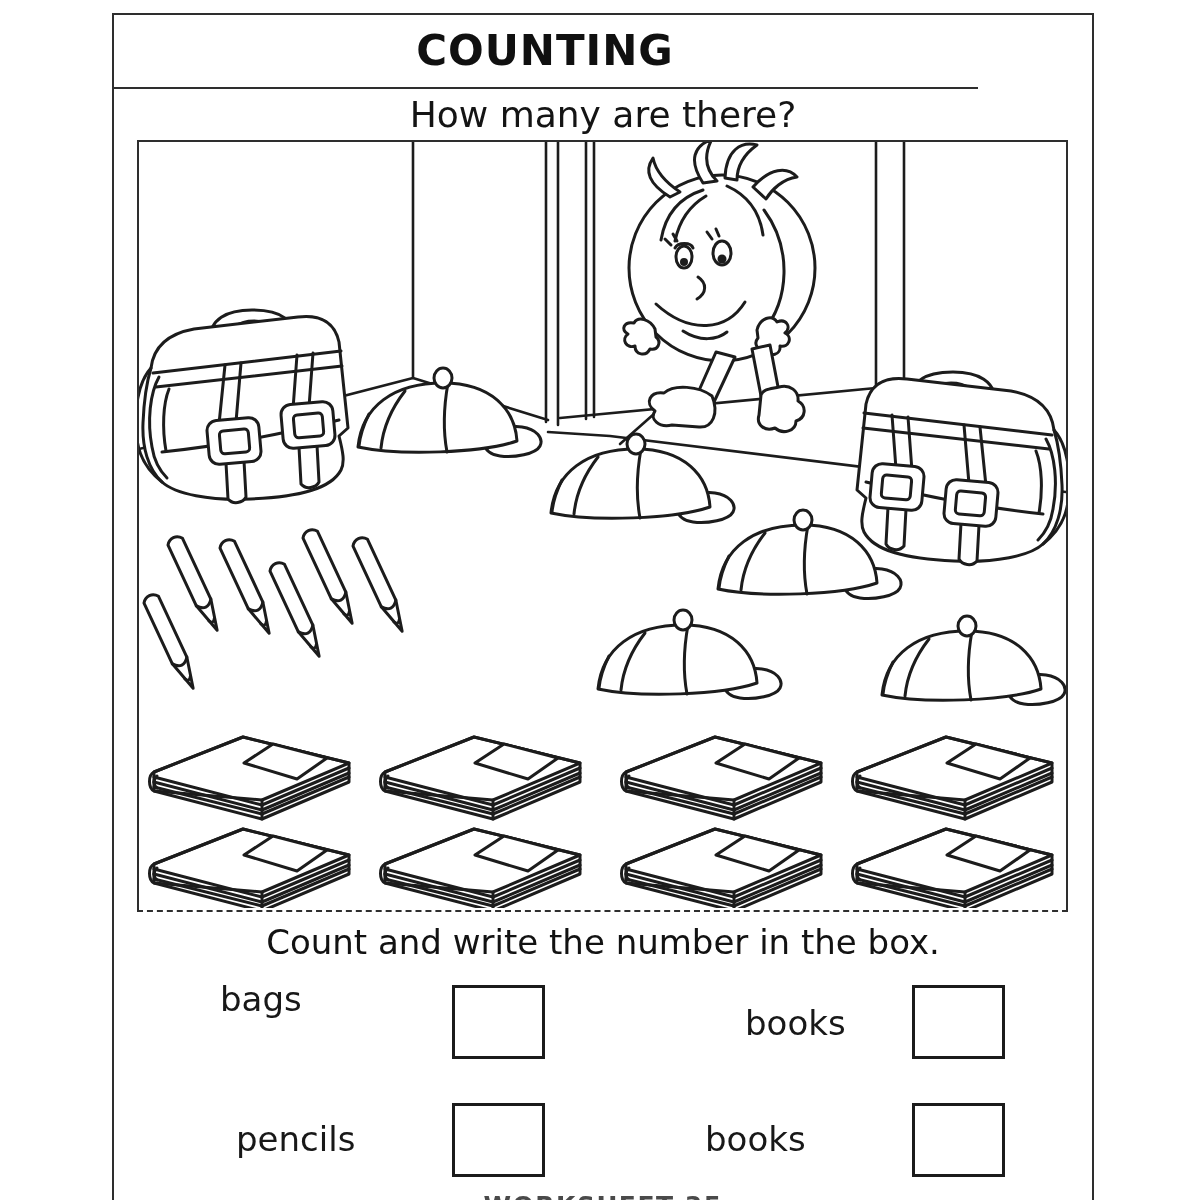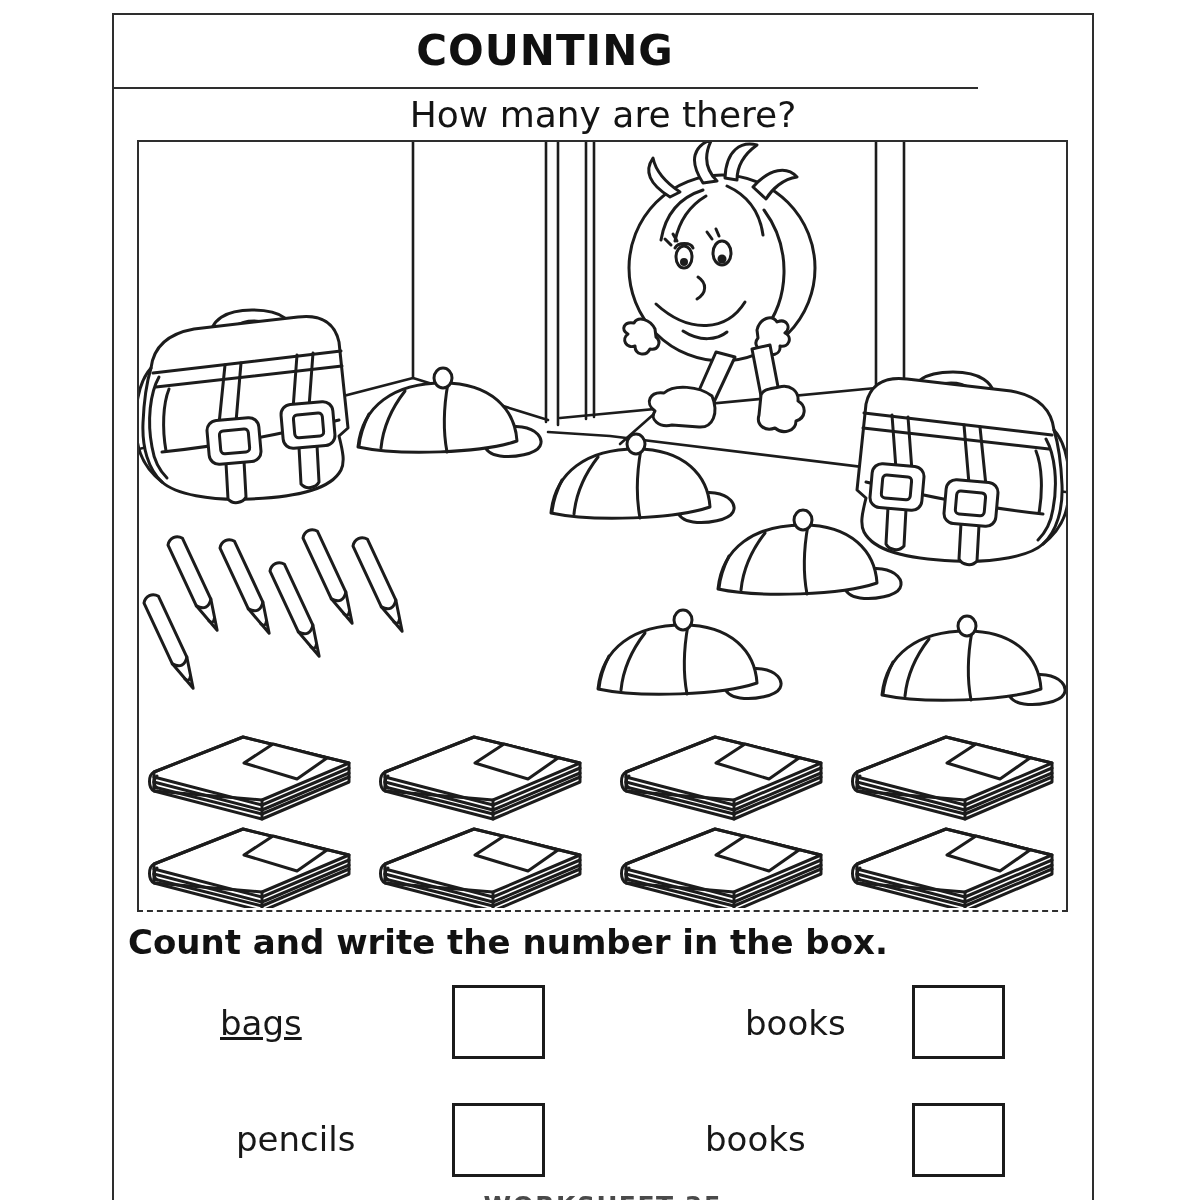--- a/index.html
+++ b/index.html
@@ -27,21 +27,21 @@
     text-align:center;font-size:36px;font-weight:500;color:#141414;
   }
   #scene-box{
     left:137px;top:140px;width:927px;height:768px;
     border:2px solid #2e2e2e;border-bottom:2px dashed #2e2e2e;
     background:#fff;
   }
   #scene-box svg{display:block;}
   #instruction{
     left:112px;top:916px;width:982px;height:52px;line-height:52px;
-    text-align:left;font-size:34px;font-weight:700;color:#121212;margin-left:16px;
+    text-align:center;font-size:34px;font-weight:400;color:#121212;
   }
   .answer-label{
     height:46px;line-height:46px;font-size:34px;color:#181818;
   }
   .answer-box{
     width:87px;height:68px;border:3px solid #1b1b1b;background:#fff;
     font-size:34px;text-align:center;line-height:68px;
   }
   #footer{
     left:112px;top:1191px;width:982px;text-align:center;
@@ -173,21 +173,21 @@
     <use href="#book" transform="translate(848,732)"></use>
     <use href="#book" transform="translate(145,824)"></use>
     <use href="#book" transform="translate(376,824)"></use>
     <use href="#book" transform="translate(617,824)"></use>
     <use href="#book" transform="translate(848,824)"></use>
   </svg>
 </div>
 
 <div class="abs" id="instruction">Count and write the number in the box.</div>
 
-<div class="abs answer-label" style="left:220px;top:1000px;text-decoration:underline;">bags</div>
+<div class="abs answer-label" style="left:220px;top:976px;">bags</div>
 <div class="abs answer-box" style="left:452px;top:985px;"></div>
 <div class="abs answer-label" style="left:745px;top:1000px;">books</div>
 <div class="abs answer-box" style="left:912px;top:985px;"></div>
 
 <div class="abs answer-label" style="left:236px;top:1116px;">pencils</div>
 <div class="abs answer-box" style="left:452px;top:1103px;"></div>
 <div class="abs answer-label" style="left:705px;top:1116px;">books</div>
 <div class="abs answer-box" style="left:912px;top:1103px;"></div>
 
 <div class="abs" id="footer">WORKSHEET 35</div>

